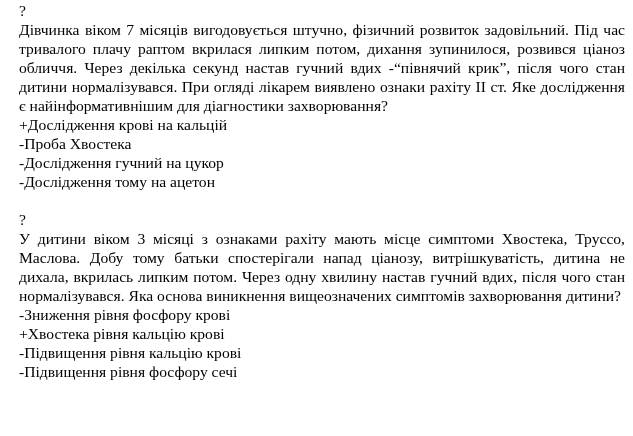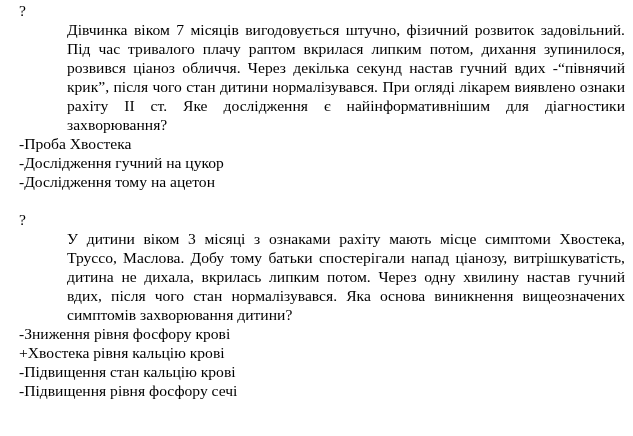--- a/index.html
+++ b/index.html
@@ -3,36 +3,37 @@
 <meta charset="utf-8">
 <style>
   html, body { margin: 0; padding: 0; background: #ffffff; }
   body { width: 633px; height: 436px; overflow: hidden; position: relative; }
   .doc {
     position: absolute; left: 19px; top: 1px; width: 606px;
     font-family: "Liberation Serif", serif;
     font-size: 15.6px; line-height: 19px; color: #000;
   }
   .line { white-space: pre; }
-  .para { text-align: justify; text-align-last: left; margin-left: 48px; }
+  .para { text-align: justify; text-align-last: left; }
   .gap { height: 19px; }
 </style>
 </head>
 <body>
 
 <div class="doc">
   <div>
     <div class="line">?</div>
     <div class="para">Дівчинка віком  7 місяців вигодовується штучно, фізичний розвиток задовільний. Під час тривалого плачу раптом вкрилася липким потом, дихання зупинилося, розвився ціаноз обличчя. Через декілька секунд настав гучний вдих -“півнячий крик”, після чого стан дитини нормалізувався. При огляді лікарем виявлено ознаки рахіту II ст. Яке дослідження є найінформативнішим для діагностики захворювання?</div>
+    <div class="line">+Дослідження крові на кальцій</div>
     <div class="line">-Проба Хвостека</div>
     <div class="line">-Дослідження гучний на цукор</div>
     <div class="line">-Дослідження тому на ацетон</div>
   </div>
   <div class="gap"></div>
   <div>
     <div class="line">?</div>
     <div class="para"> У дитини віком 3 місяці з ознаками рахіту мають місце симптоми Хвостека, Труссо, Маслова. Добу тому батьки спостерігали напад ціанозу, витрішкуватість, дитина не дихала, вкрилась липким потом. Через одну хвилину настав гучний вдих, після чого стан нормалізувався. Яка основа виникнення вищеозначених симптомів захворювання дитини?</div>
     <div class="line">-Зниження рівня фосфору крові</div>
     <div class="line">+Хвостека рівня кальцію крові</div>
-    <div class="line">-Підвищення стан кальцію крові</div>
+    <div class="line">-Підвищення рівня кальцію крові</div>
     <div class="line">-Підвищення рівня фосфору сечі</div>
   </div>
 </div>
 
 </body></html>

